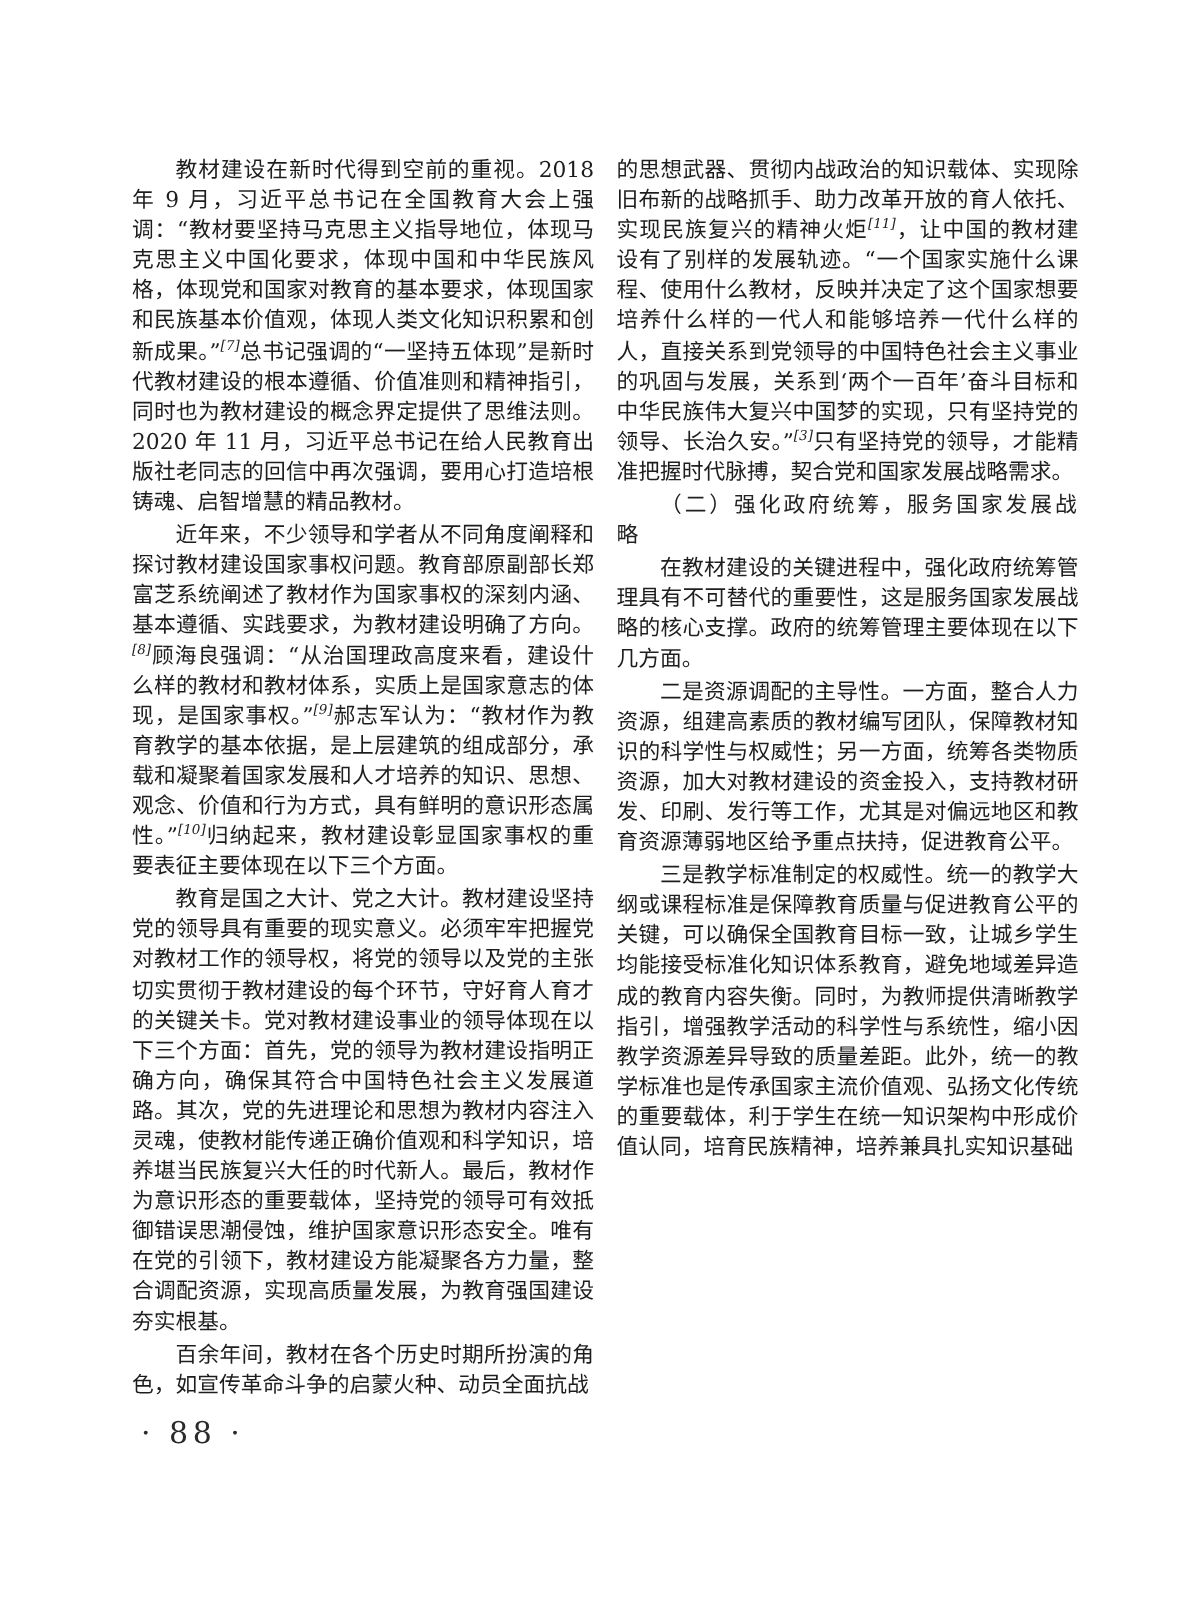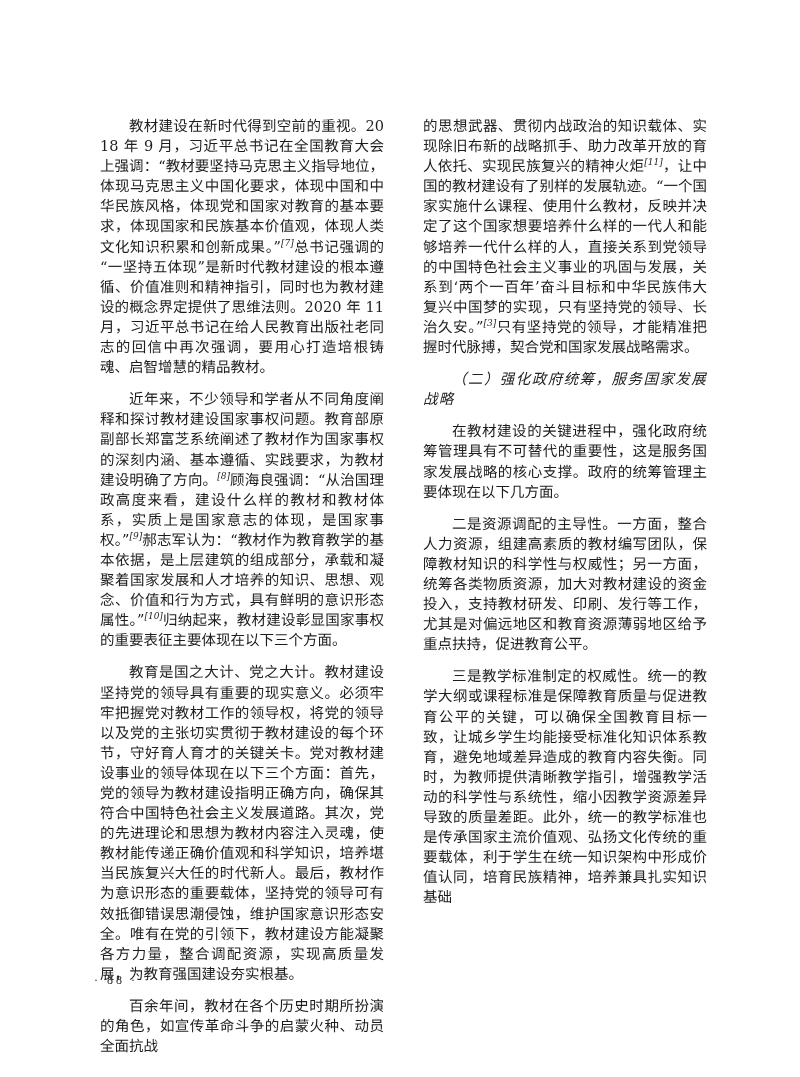--- a/index.html
+++ b/index.html
@@ -22,43 +22,41 @@
   }
   .col {
     width: 308px;
     font-size: 14.5px;
     line-height: 20.1px;
     text-align: justify;
     text-justify: inter-character;
     letter-spacing: 0px;
     word-break: break-all;
   }
-  .col p { margin: 12px; }
+  .col p { margin: 0; }
   .col p + p { margin-top: 2px; }
   .para.indent { text-indent: 2em; }
   .para.heading {
-    font-style: italic;
     letter-spacing: 1.2px;
     color: #222222;
   }
   sup.cite {
     font-size: 9px;
     line-height: 0;
     vertical-align: super;
     letter-spacing: 0;
     font-style: italic;
   }
   .page-num {
     position: absolute;
     left: 94px;
-    top: 973px;
-    font-size: 12px;
+    top: 943px;
+    font-size: 20px;
     letter-spacing: 3px;
     color: #2a2a2a;
-    font-family: Liberation Serif, serif;
   }
 </style>
 </head>
 <body>
 
 <div class="page">
   <div class="content">
     <div class="col" id="col-left">
         <p class="para indent"><span>教材建设在新时代得到空前的重视。2018 年 9 月，习近平总书记在全国教育大会上强调：“教材要坚持马克思主义指导地位，体现马克思主义中国化要求，体现中国和中华民族风格，体现党和国家对教育的基本要求，体现国家和民族基本价值观，体现人类文化知识积累和创新成果。”</span><sup class="cite">[7]</sup><span>总书记强调的“一坚持五体现”是新时代教材建设的根本遵循、价值准则和精神指引，同时也为教材建设的概念界定提供了思维法则。2020 年 11 月，习近平总书记在给人民教育出版社老同志的回信中再次强调，要用心打造培根铸魂、启智增慧的精品教材。</span></p>
         <p class="para indent"><span>近年来，不少领导和学者从不同角度阐释和探讨教材建设国家事权问题。教育部原副部长郑富芝系统阐述了教材作为国家事权的深刻内涵、基本遵循、实践要求，为教材建设明确了方向。</span><sup class="cite">[8]</sup><span>顾海良强调：“从治国理政高度来看，建设什么样的教材和教材体系，实质上是国家意志的体现，是国家事权。”</span><sup class="cite">[9]</sup><span>郝志军认为：“教材作为教育教学的基本依据，是上层建筑的组成部分，承载和凝聚着国家发展和人才培养的知识、思想、观念、价值和行为方式，具有鲜明的意识形态属性。”</span><sup class="cite">[10]</sup><span>归纳起来，教材建设彰显国家事权的重要表征主要体现在以下三个方面。</span></p>

